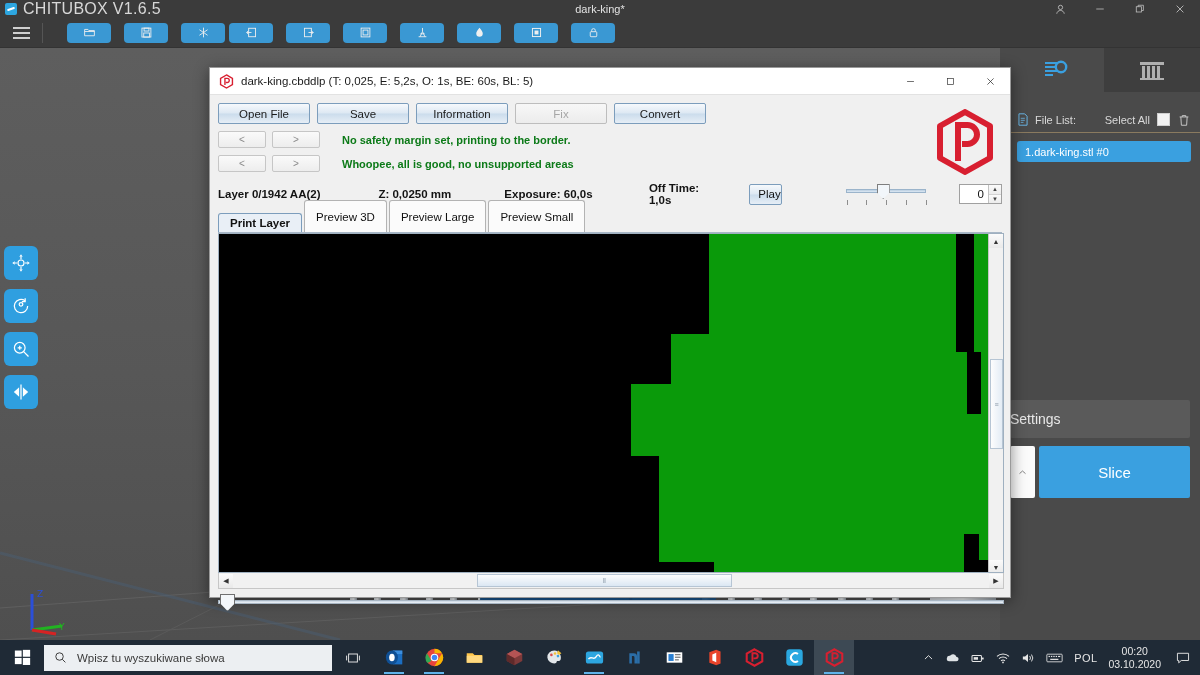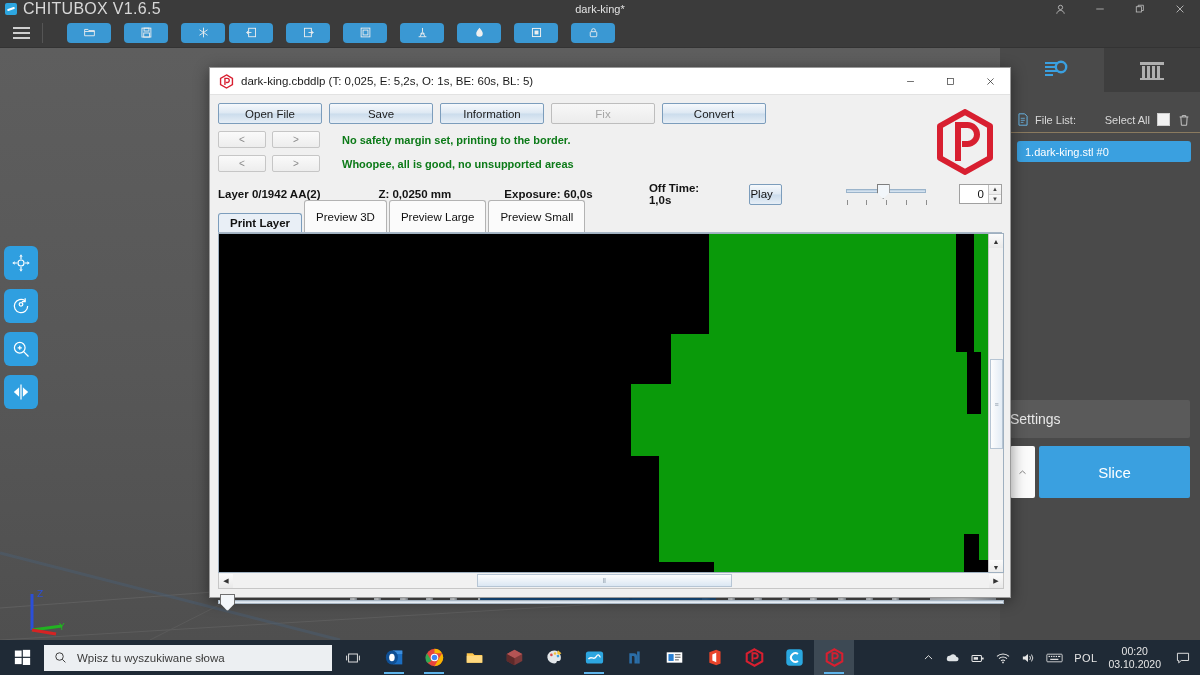--- a/index.html
+++ b/index.html
@@ -105,21 +105,21 @@
   .dlg-title{height:27px;background:#fff;display:flex;align-items:center;
     border-bottom:1px solid #e2e2e2;}
   .dlg-icon{width:15px;height:15px;margin:0 7px 0 9px;flex:none;}
   .dlg-title-text{font-size:11.5px;color:#1a1a1a;}
   .dlg-wc{margin-left:auto;display:flex;height:27px;}
   .dlg-wcb{width:40px;height:27px;display:flex;align-items:center;justify-content:center;color:#333;}
 
   .dlg-body{padding:8px 8px 0 8px;position:relative;height:504px;}
   .btnrow{display:flex;gap:7px;}
   .qbtn{
-    width:104px;height:21px;font-size:11.5px;color:#1b1b1b;
+    width:92px;height:21px;font-size:11.5px;color:#1b1b1b;
     background:linear-gradient(180deg,#f6f9fc 0%,#dde8f3 48%,#cbdcec 52%,#e6eef6 100%);
     border:1px solid #7c9dbc;border-radius:2px;
     display:flex;align-items:center;justify-content:center;
   }
   .qbtn.disabled{
     background:linear-gradient(180deg,#f7f7f7,#ececec);
     border-color:#bdbdbd;color:#a6a6a6;
   }
   .navbtnrow{display:flex;align-items:center;margin-top:7px;gap:6px;}
   .navbtn{
@@ -137,21 +137,21 @@
     color:#131313;font-weight:bold;gap:40px;
   }
   .st-layer{width:175px;}
   .st-z{width:125px;}
   .st-exp{width:152px;}
   .st-off{width:88px;}
   .playbtn{
     width:46px;height:21px;font-size:11.5px;font-weight:normal;color:#111;
     background:linear-gradient(180deg,#f6f9fc 0%,#dde8f3 48%,#cbdcec 52%,#e6eef6 100%);
     border:1px solid #7c9dbc;border-radius:2px;
-    display:flex;align-items:center;justify-content:flex-start;
+    display:flex;align-items:center;justify-content:flex-end;
   }
   .sliderwrap{position:relative;width:80px;height:22px;margin-left:24px;}
   .slidertrack{position:absolute;left:0;top:6px;width:80px;height:4px;
     background:linear-gradient(180deg,#b9cde0,#dde9f4);border:1px solid #9bb4cb;}
   .sliderthumb{position:absolute;left:31px;top:1px;width:13px;height:15px;
     background:#f2f6fa;border:1px solid #7e7e7e;
     clip-path:polygon(0 0,100% 0,100% 55%,50% 100%,0 55%);}
   .sliderticks{position:absolute;left:1px;top:17px;width:80px;height:5px;
     display:flex;justify-content:space-between;}
   .sliderticks i{display:block;width:1px;height:5px;background:#8d8d8d;}

